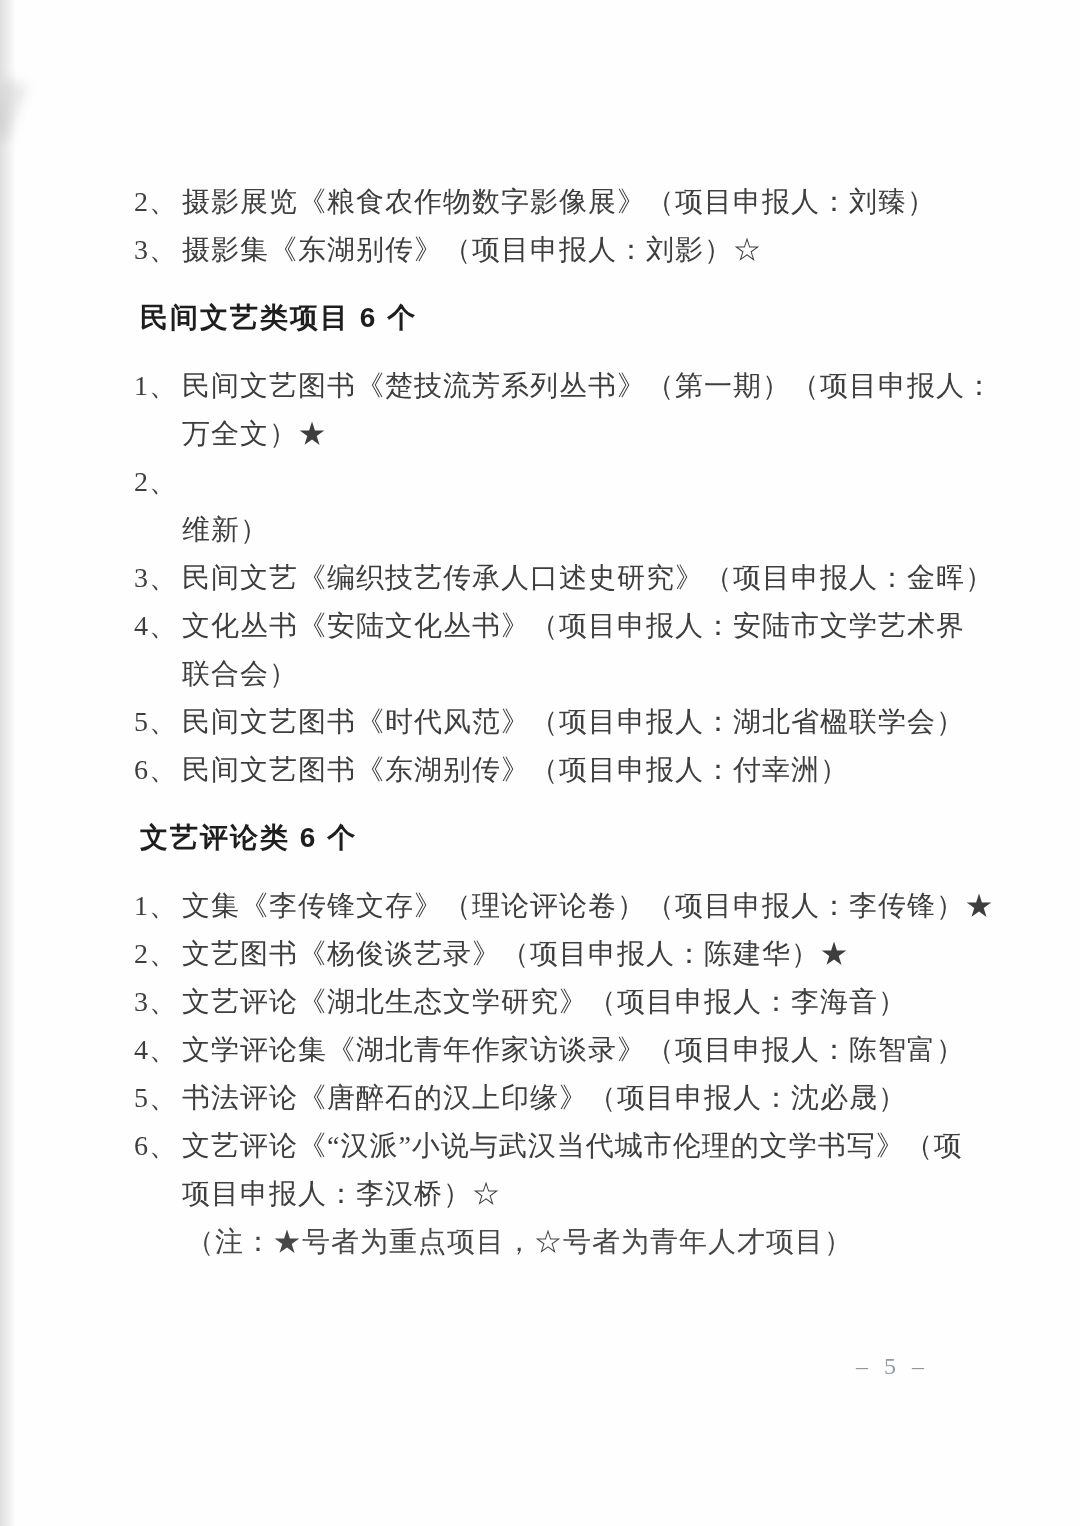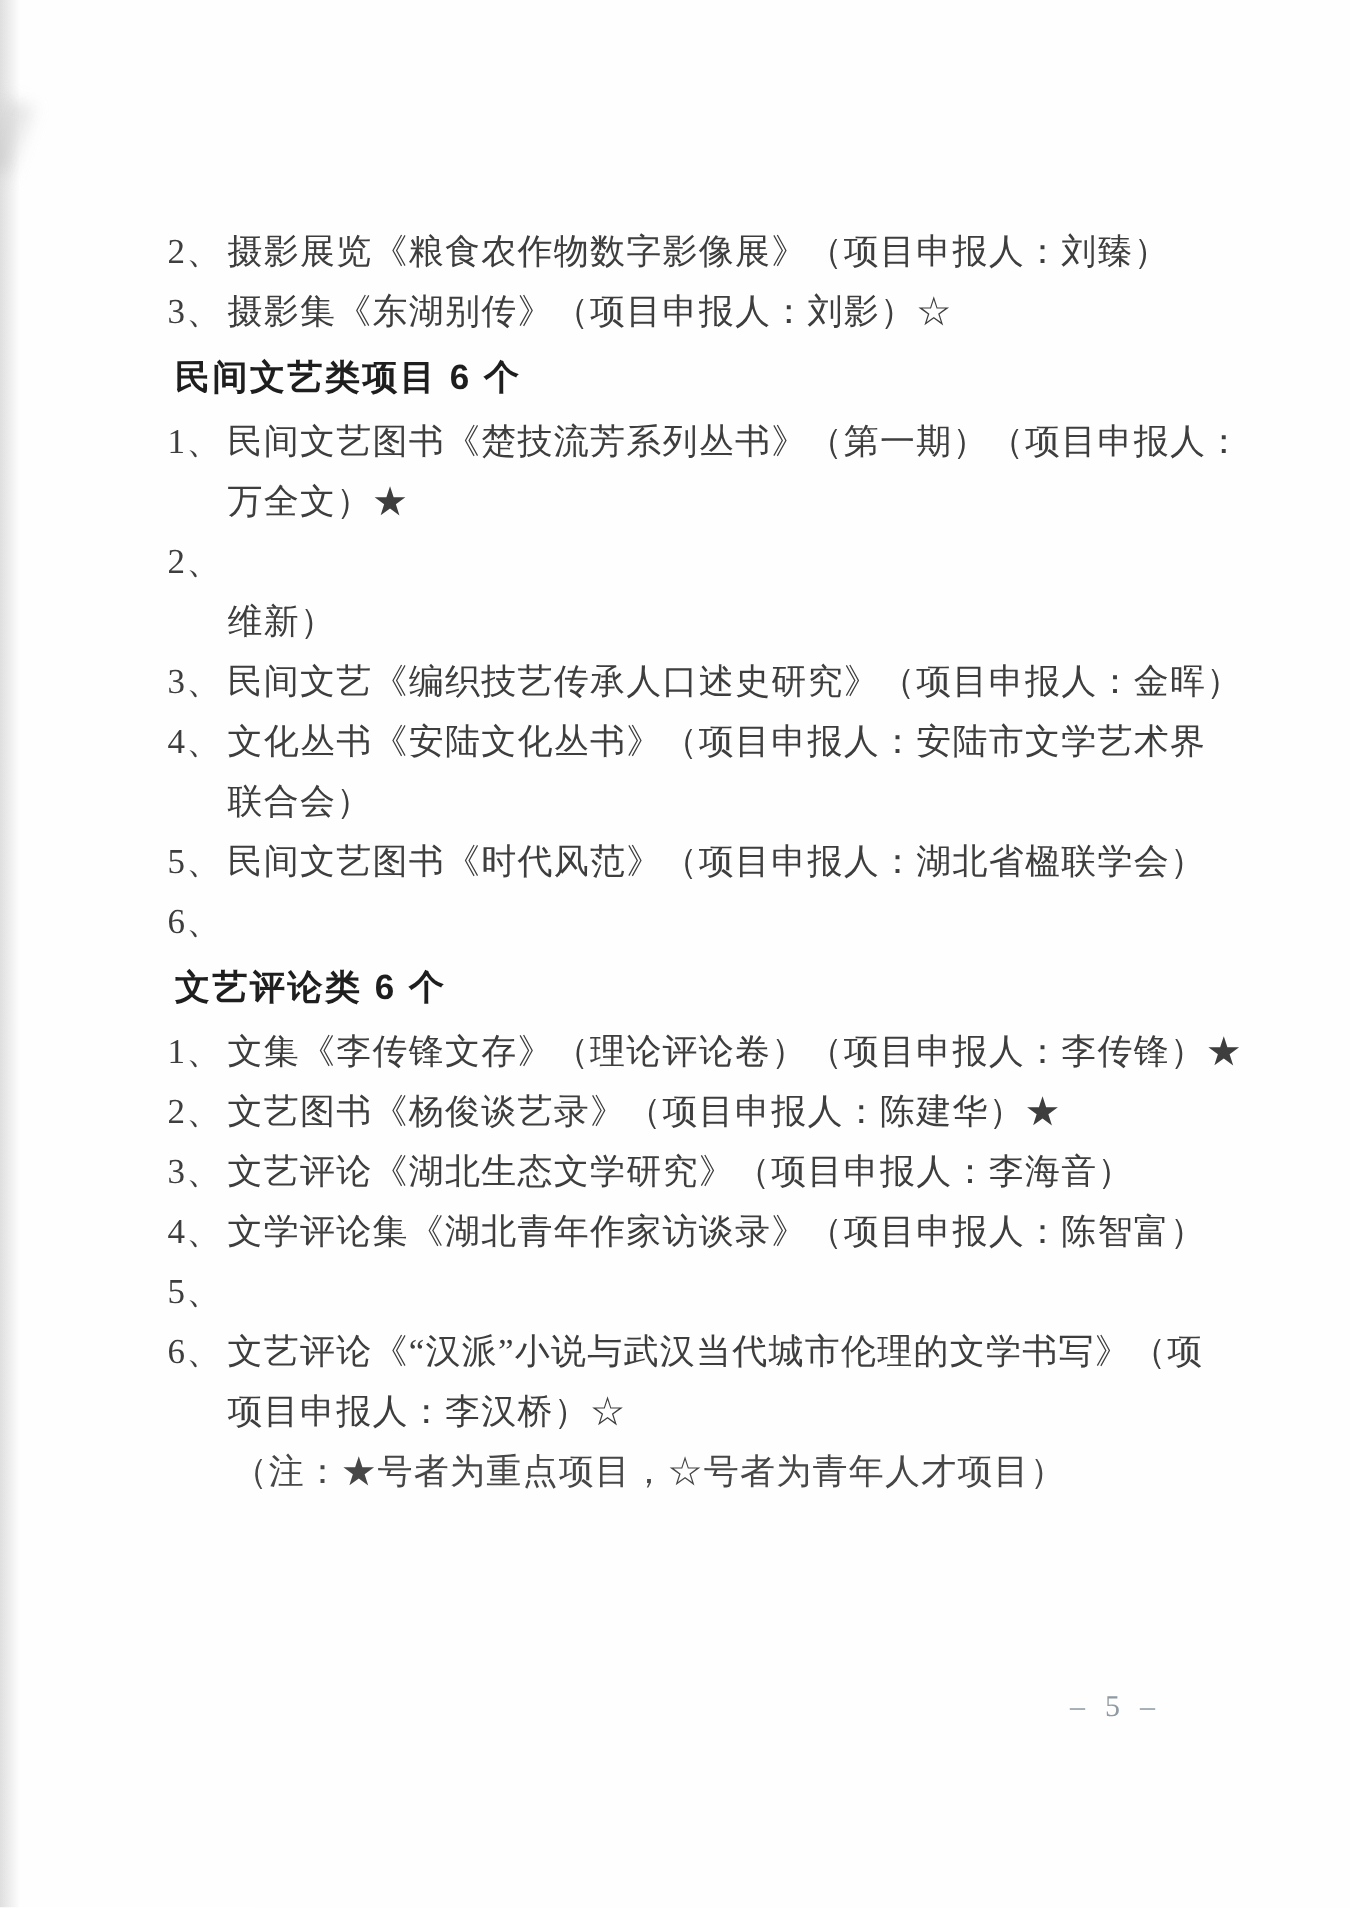--- a/index.html
+++ b/index.html
@@ -33,21 +33,21 @@
   }
   .line { height: 48px; line-height: 48px; white-space: nowrap; }
   .item { display: flex; }
   .item .marker { width: 48px; flex: 0 0 auto; }
   .cont { padding-left: 48px; }
   .header {
     font-weight: 700;
     color: #1e1e1e;
     padding-left: 6px;
     letter-spacing: 2px;
-    margin: 4px 0;
+    margin: 20px 0;
     font-family: "Liberation Sans", "DejaVu Sans", sans-serif;
   }
   .note {
     padding-left: 52px;
     color: #474747;
     height: 48px; line-height: 48px; white-space: nowrap;
   }
   .pagenum {
     position: absolute; left: 856px; top: 1346px;
     font-size: 24px; line-height: 40px;
@@ -102,20 +102,21 @@
 
     <div class="line cont">联合会）</div>
 
     <div class="line item">
       <span class="marker">5、</span>
       <span class="text">民间文艺图书《时代风范》（项目申报人：湖北省楹联学会）</span>
     </div>
 
     <div class="line item">
       <span class="marker">6、</span>
+      <span class="text">民间文艺图书《东湖别传》（项目申报人：付幸洲）</span>
     </div>
 
     <div class="line header">文艺评论类 6 个</div>
 
     <div class="line item">
       <span class="marker">1、</span>
       <span class="text">文集《李传锋文存》（理论评论卷）（项目申报人：李传锋）★</span>
     </div>
 
     <div class="line item">
@@ -128,20 +129,21 @@
       <span class="text">文艺评论《湖北生态文学研究》（项目申报人：李海音）</span>
     </div>
 
     <div class="line item">
       <span class="marker">4、</span>
       <span class="text">文学评论集《湖北青年作家访谈录》（项目申报人：陈智富）</span>
     </div>
 
     <div class="line item">
       <span class="marker">5、</span>
+      <span class="text">书法评论《唐醉石的汉上印缘》（项目申报人：沈必晟）</span>
     </div>
 
     <div class="line item">
       <span class="marker">6、</span>
       <span class="text">文艺评论《“汉派”小说与武汉当代城市伦理的文学书写》（项</span>
     </div>
 
     <div class="line cont">项目申报人：李汉桥）☆</div>
 
     <div class="note">（注：★号者为重点项目，☆号者为青年人才项目）</div>

